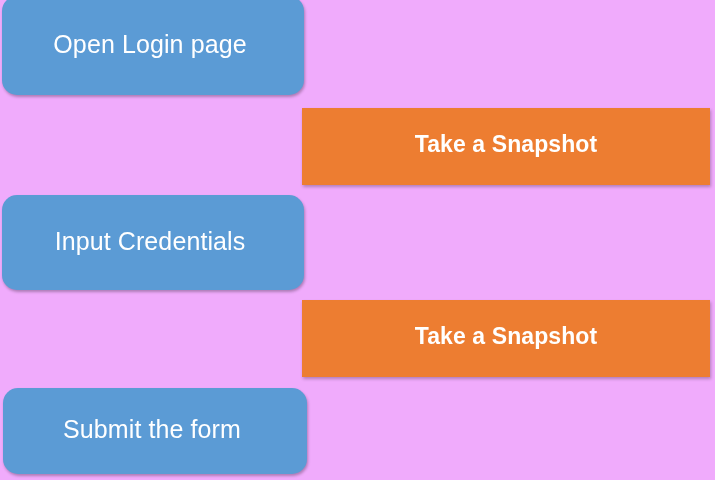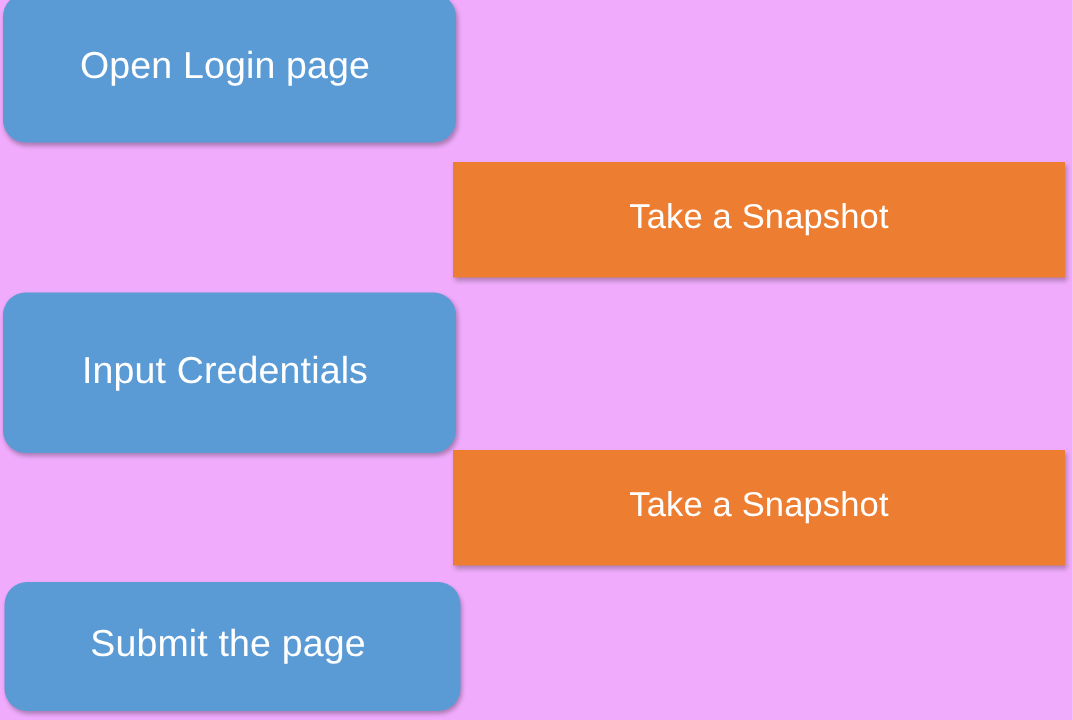--- a/index.html
+++ b/index.html
@@ -52,26 +52,27 @@
   .step-orange {
     background: #ED7D31;
     border-radius: 0;
     justify-content: center;
     font-size: 23px;
     box-shadow: 1px 2px 3px rgba(0,0,0,0.26);
   }
   .step-orange .shape-label {
     display: block;
     transform: translateY(-2px);
+    font-weight: bold;
   }
 
   
   #step-open-login      { left: 2px;   top: -4px;  width: 302px; height: 99px; }
   #snapshot-one         { left: 302px; top: 108px; width: 408px; height: 77px; }
-  #step-input-creds     { left: 2px;   top: 195px; width: 302px; height: 107px; border-radius: 15px; }
+  #step-input-creds     { left: 2px;   top: 195px; width: 302px; height: 95px; border-radius: 15px; }
   #snapshot-two         { left: 302px; top: 300px; width: 408px; height: 77px; }
   #step-submit-form     { left: 3px;   top: 388px; width: 304px; height: 86px; }
 </style>
 </head>
 <body>
 
 <div class="canvas">
 
   <div class="shape step-blue" id="step-open-login">
     <span class="shape-label">Open Login page</span>
@@ -83,16 +84,16 @@
 
   <div class="shape step-blue" id="step-input-creds">
     <span class="shape-label">Input Credentials</span>
   </div>
 
   <div class="shape step-orange" id="snapshot-two">
     <span class="shape-label">Take a Snapshot</span>
   </div>
 
   <div class="shape step-blue" id="step-submit-form">
-    <span class="shape-label">Submit the page</span>
+    <span class="shape-label">Submit the form</span>
   </div>
 
 </div>
 
 </body></html>

